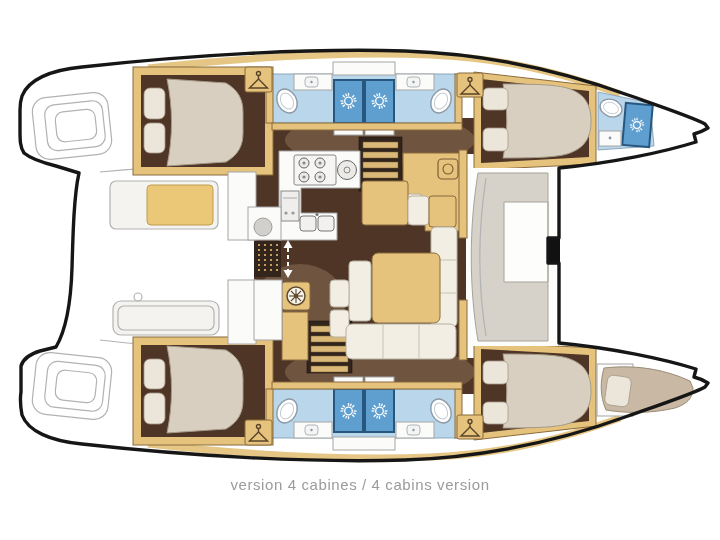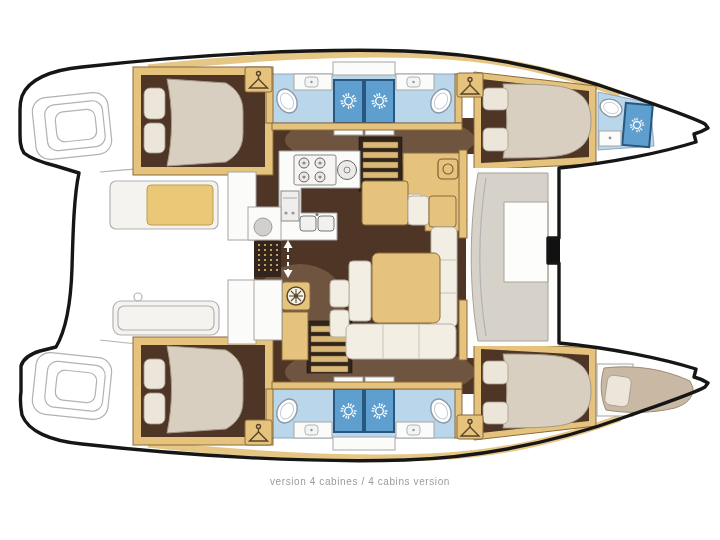--- a/index.html
+++ b/index.html
@@ -19,21 +19,21 @@
   .matt{fill:var(--mattress);stroke:var(--mattress_line);stroke-width:1}
   .pil{fill:var(--pillow);stroke:var(--mattress_line);stroke-width:.8}
   .gray{fill:none;stroke:var(--cockpit_line);stroke-width:1.2}
   .grayf{fill:var(--cockpit_fill);stroke:var(--cockpit_line);stroke-width:1.2}
   .fix{fill:#fff;stroke:var(--fixture_line);stroke-width:1.4}
   .stairbox{fill:#31241c;stroke:#1c120c;stroke-width:.6}
   .tread{fill:#d9b878;stroke:#7a5c33;stroke-width:.5}
   .sun{stroke:#fff;stroke-width:1.3;fill:none}
   .hanger{stroke:#5a4329;stroke-width:1.4;fill:none}
   #caption{position:absolute;left:0;top:476px;width:720px;text-align:center;
-           font-size:10px;letter-spacing:.6px;color:var(--caption_gray);}
+           font-size:15px;letter-spacing:.6px;color:var(--caption_gray);}
 </style>
 </head>
 <body>
 
 <div id="stage">
 <svg width="720" height="540" viewBox="0 0 720 540">
 
   <defs>
     <g id="sunicon">
       <circle class="sun" r="3.8"></circle>

